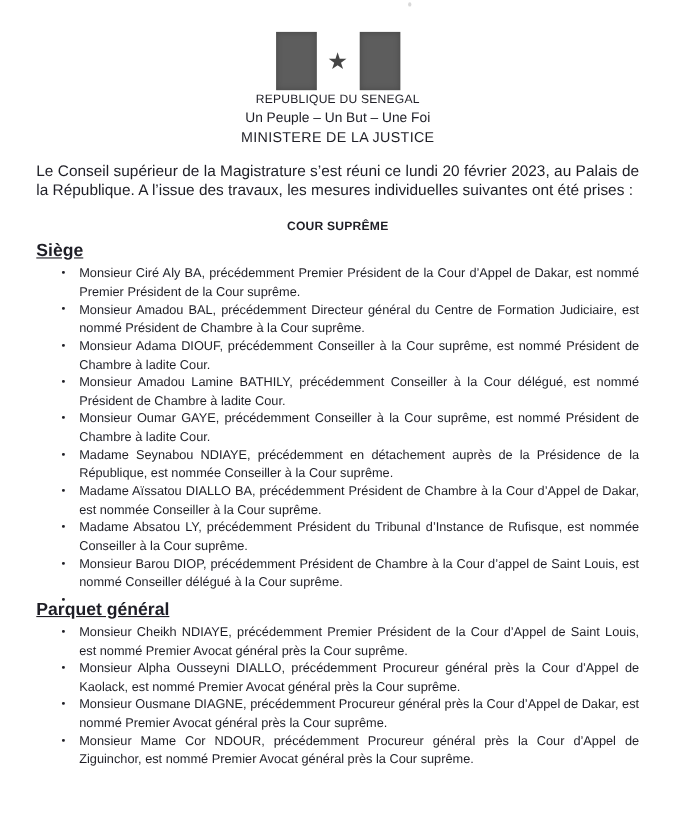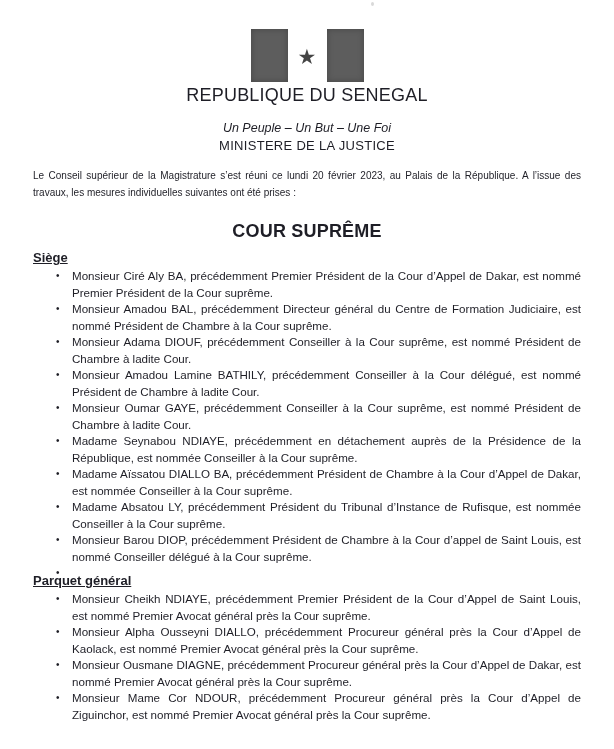--- a/index.html
+++ b/index.html
@@ -41,53 +41,52 @@
     justify-content: center;
     align-items: center;
   }
   .flag-star {
     font-size: 21px;
     line-height: 1;
     color: #454545;
     transform: translateY(1px);
   }
   .republic-line {
-    font-size: 18px;
+    font-size: 11px;
     letter-spacing: 0.2px;
     margin-top: 1px;
   }
   .motto-line {
-    font-style: italic;
     font-size: 12.5px;
-    margin-top: 15px;
+    margin-top: 3px;
   }
   .ministry-line {
     font-weight: normal;
     font-size: 13px;
     letter-spacing: 0.3px;
     margin-top: 3px;
   }
   
   .intro {
     margin-top: 15px;
-    font-size: 10px;
+    font-size: 14px;
     line-height: 16.5px;
     text-align: justify;
   }
   .section-title {
     margin-top: 20px;
     text-align: center;
     font-weight: bold;
-    font-size: 18px;
+    font-size: 11px;
     letter-spacing: 0.2px;
   }
   .subsection-heading {
     margin-top: 8px;
     font-weight: bold;
-    font-size: 13px;
+    font-size: 16px;
     text-decoration: underline;
   }
   ul.appointments {
     list-style: none;
     margin: 3px 0 0 0;
     padding: 0;
     font-size: 11.6px;
     line-height: 16.5px;
   }
   ul.appointments li {

